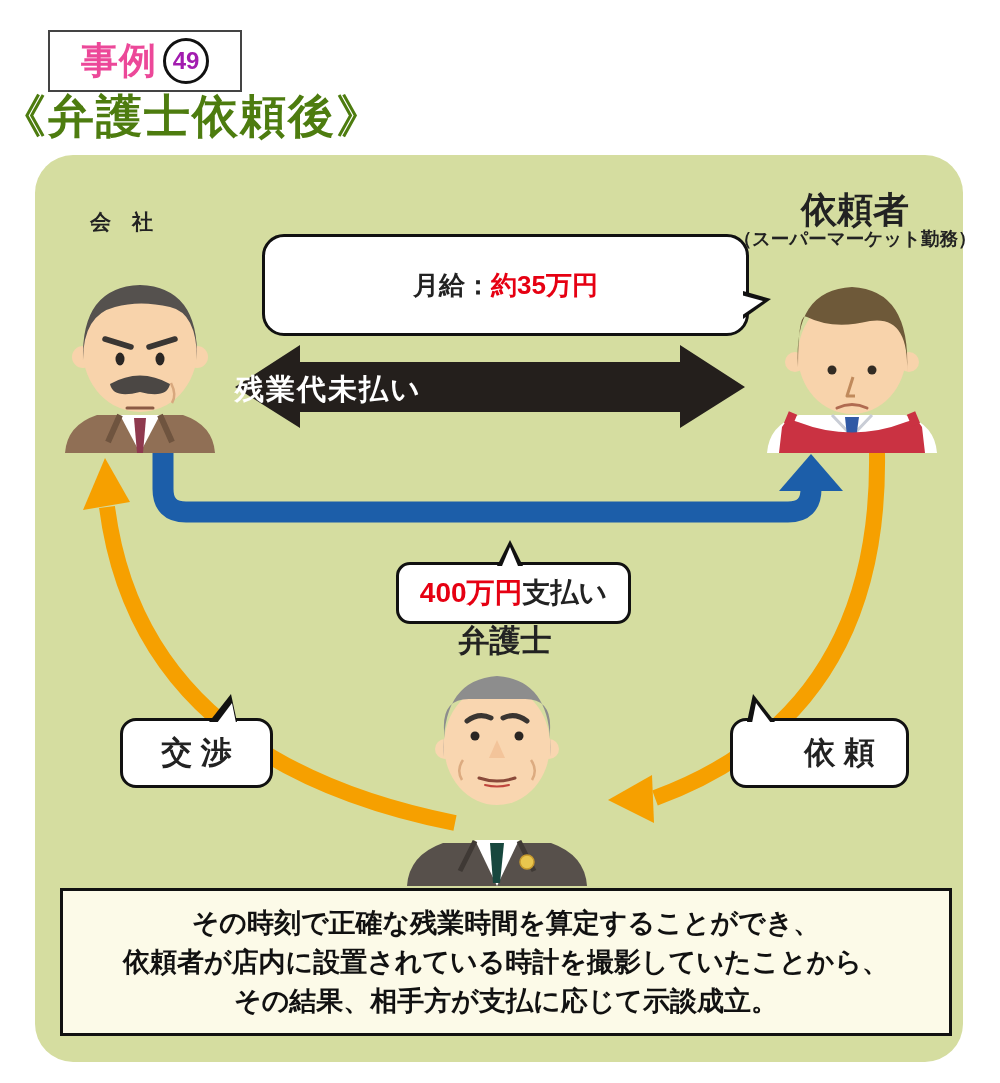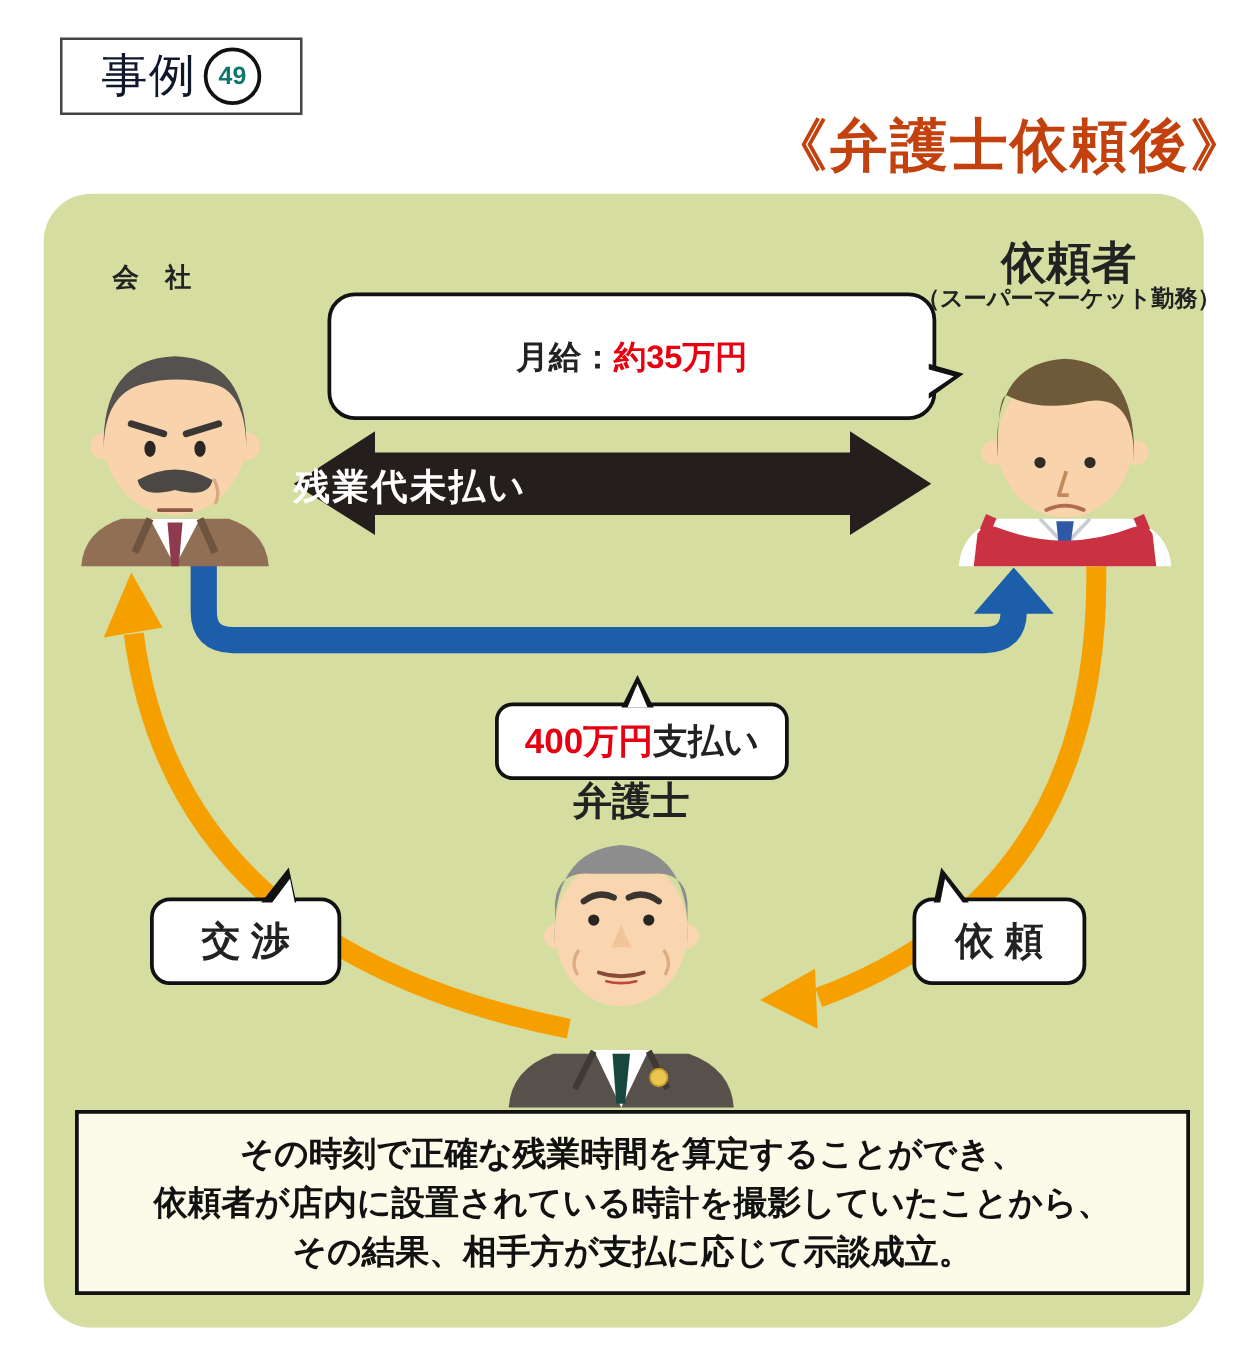--- a/index.html
+++ b/index.html
@@ -2,25 +2,25 @@
 <html><head>
 <meta charset="utf-8">
 <style>
   html,body{margin:0;padding:0;background:#ffffff;}
   body{font-family:"Liberation Sans","DejaVu Sans",sans-serif;}
   #stage{position:relative;width:1000px;height:1083px;background:#fff;overflow:hidden;}
   .abs{position:absolute;}
   
   .case-badge{left:48px;top:30px;width:190px;height:58px;border:2px solid #444;
     background:#fff;display:flex;align-items:center;justify-content:center;gap:6px;}
-  .case-badge .txt{font-size:37px;font-weight:normal;color:#0f172a;letter-spacing:1px;}
+  .case-badge .txt{font-size:37px;font-weight:bold;color:#ec4899;letter-spacing:1px;}
   .case-badge .num{width:40px;height:40px;border:3px solid #111;border-radius:50%;
-    display:flex;align-items:center;justify-content:center;font-size:20px;font-weight:bold;color:#0f766e;}
+    display:flex;align-items:center;justify-content:center;font-size:24px;font-weight:bold;color:#a21caf;}
   
-  .main-title{left:0;top:86px;width:1000px;text-align:right;font-size:46px;font-weight:bold;color:#c2410c;letter-spacing:2px;}
+  .main-title{left:0;top:86px;width:1000px;text-align:left;font-size:46px;font-weight:bold;color:#4d7c0f;letter-spacing:2px;}
   
   .panel{left:35px;top:155px;width:928px;height:907px;border-radius:38px;background:#d5dda0;}
   .diagram-svg{left:35px;top:155px;width:928px;height:907px;}
   
   .company-label{left:90px;top:208px;font-size:21px;font-weight:bold;color:#222;}
   .client-label{left:740px;top:186px;width:230px;text-align:center;font-size:36px;font-weight:bold;color:#222;}
   .client-sublabel{left:722px;top:226px;width:266px;text-align:center;font-size:18.5px;font-weight:bold;color:#222;}
   .lawyer-label{left:380px;top:620px;width:250px;text-align:center;font-size:31px;font-weight:bold;color:#222;}
   
   .bubble{background:#fff;border:3px solid #111;display:flex;flex-direction:column;
@@ -36,21 +36,21 @@
   .payment-bubble .line{font-size:28px;font-weight:bold;white-space:nowrap;}
   .payment-bubble::before{content:"";position:absolute;left:98px;top:-25px;width:0;height:0;
     border-left:13px solid transparent;border-right:13px solid transparent;border-bottom:26px solid #111;}
   .payment-bubble::after{content:"";position:absolute;left:103px;top:-18px;width:0;height:0;
     border-left:8px solid transparent;border-right:8px solid transparent;border-bottom:19px solid #fff;}
   .nego-bubble{left:120px;top:718px;width:147px;height:64px;border-radius:16px;font-size:31px;font-weight:bold;}
   .nego-bubble::before{content:"";position:absolute;left:86px;top:-27px;width:0;height:0;
     border-left:22px solid transparent;border-right:6px solid transparent;border-bottom:28px solid #111;}
   .nego-bubble::after{content:"";position:absolute;left:94px;top:-18px;width:0;height:0;
     border-left:15px solid transparent;border-right:4px solid transparent;border-bottom:20px solid #fff;}
-  .req-bubble{left:730px;top:718px;width:133px;height:64px;border-radius:16px;font-size:31px;font-weight:bold;}
+  .req-bubble{left:730px;top:718px;width:133px;height:64px;border-radius:16px;font-size:31px;font-weight:bold;padding-left:40px;}
   .req-bubble::before{content:"";position:absolute;left:14px;top:-27px;width:0;height:0;
     border-left:6px solid transparent;border-right:22px solid transparent;border-bottom:28px solid #111;}
   .req-bubble::after{content:"";position:absolute;left:19px;top:-18px;width:0;height:0;
     border-left:4px solid transparent;border-right:15px solid transparent;border-bottom:20px solid #fff;}
   
   .dispute-label{left:235px;top:370px;width:510px;font-size:29px;font-weight:bold;color:#fff;letter-spacing:2px;}
   
   .result-note{left:60px;top:888px;width:886px;height:142px;background:#fcfae8;border:3px solid #111;
     display:flex;flex-direction:column;align-items:center;justify-content:center;}
   .result-note .line{font-size:27px;font-weight:bold;color:#111;line-height:39px;white-space:nowrap;}

